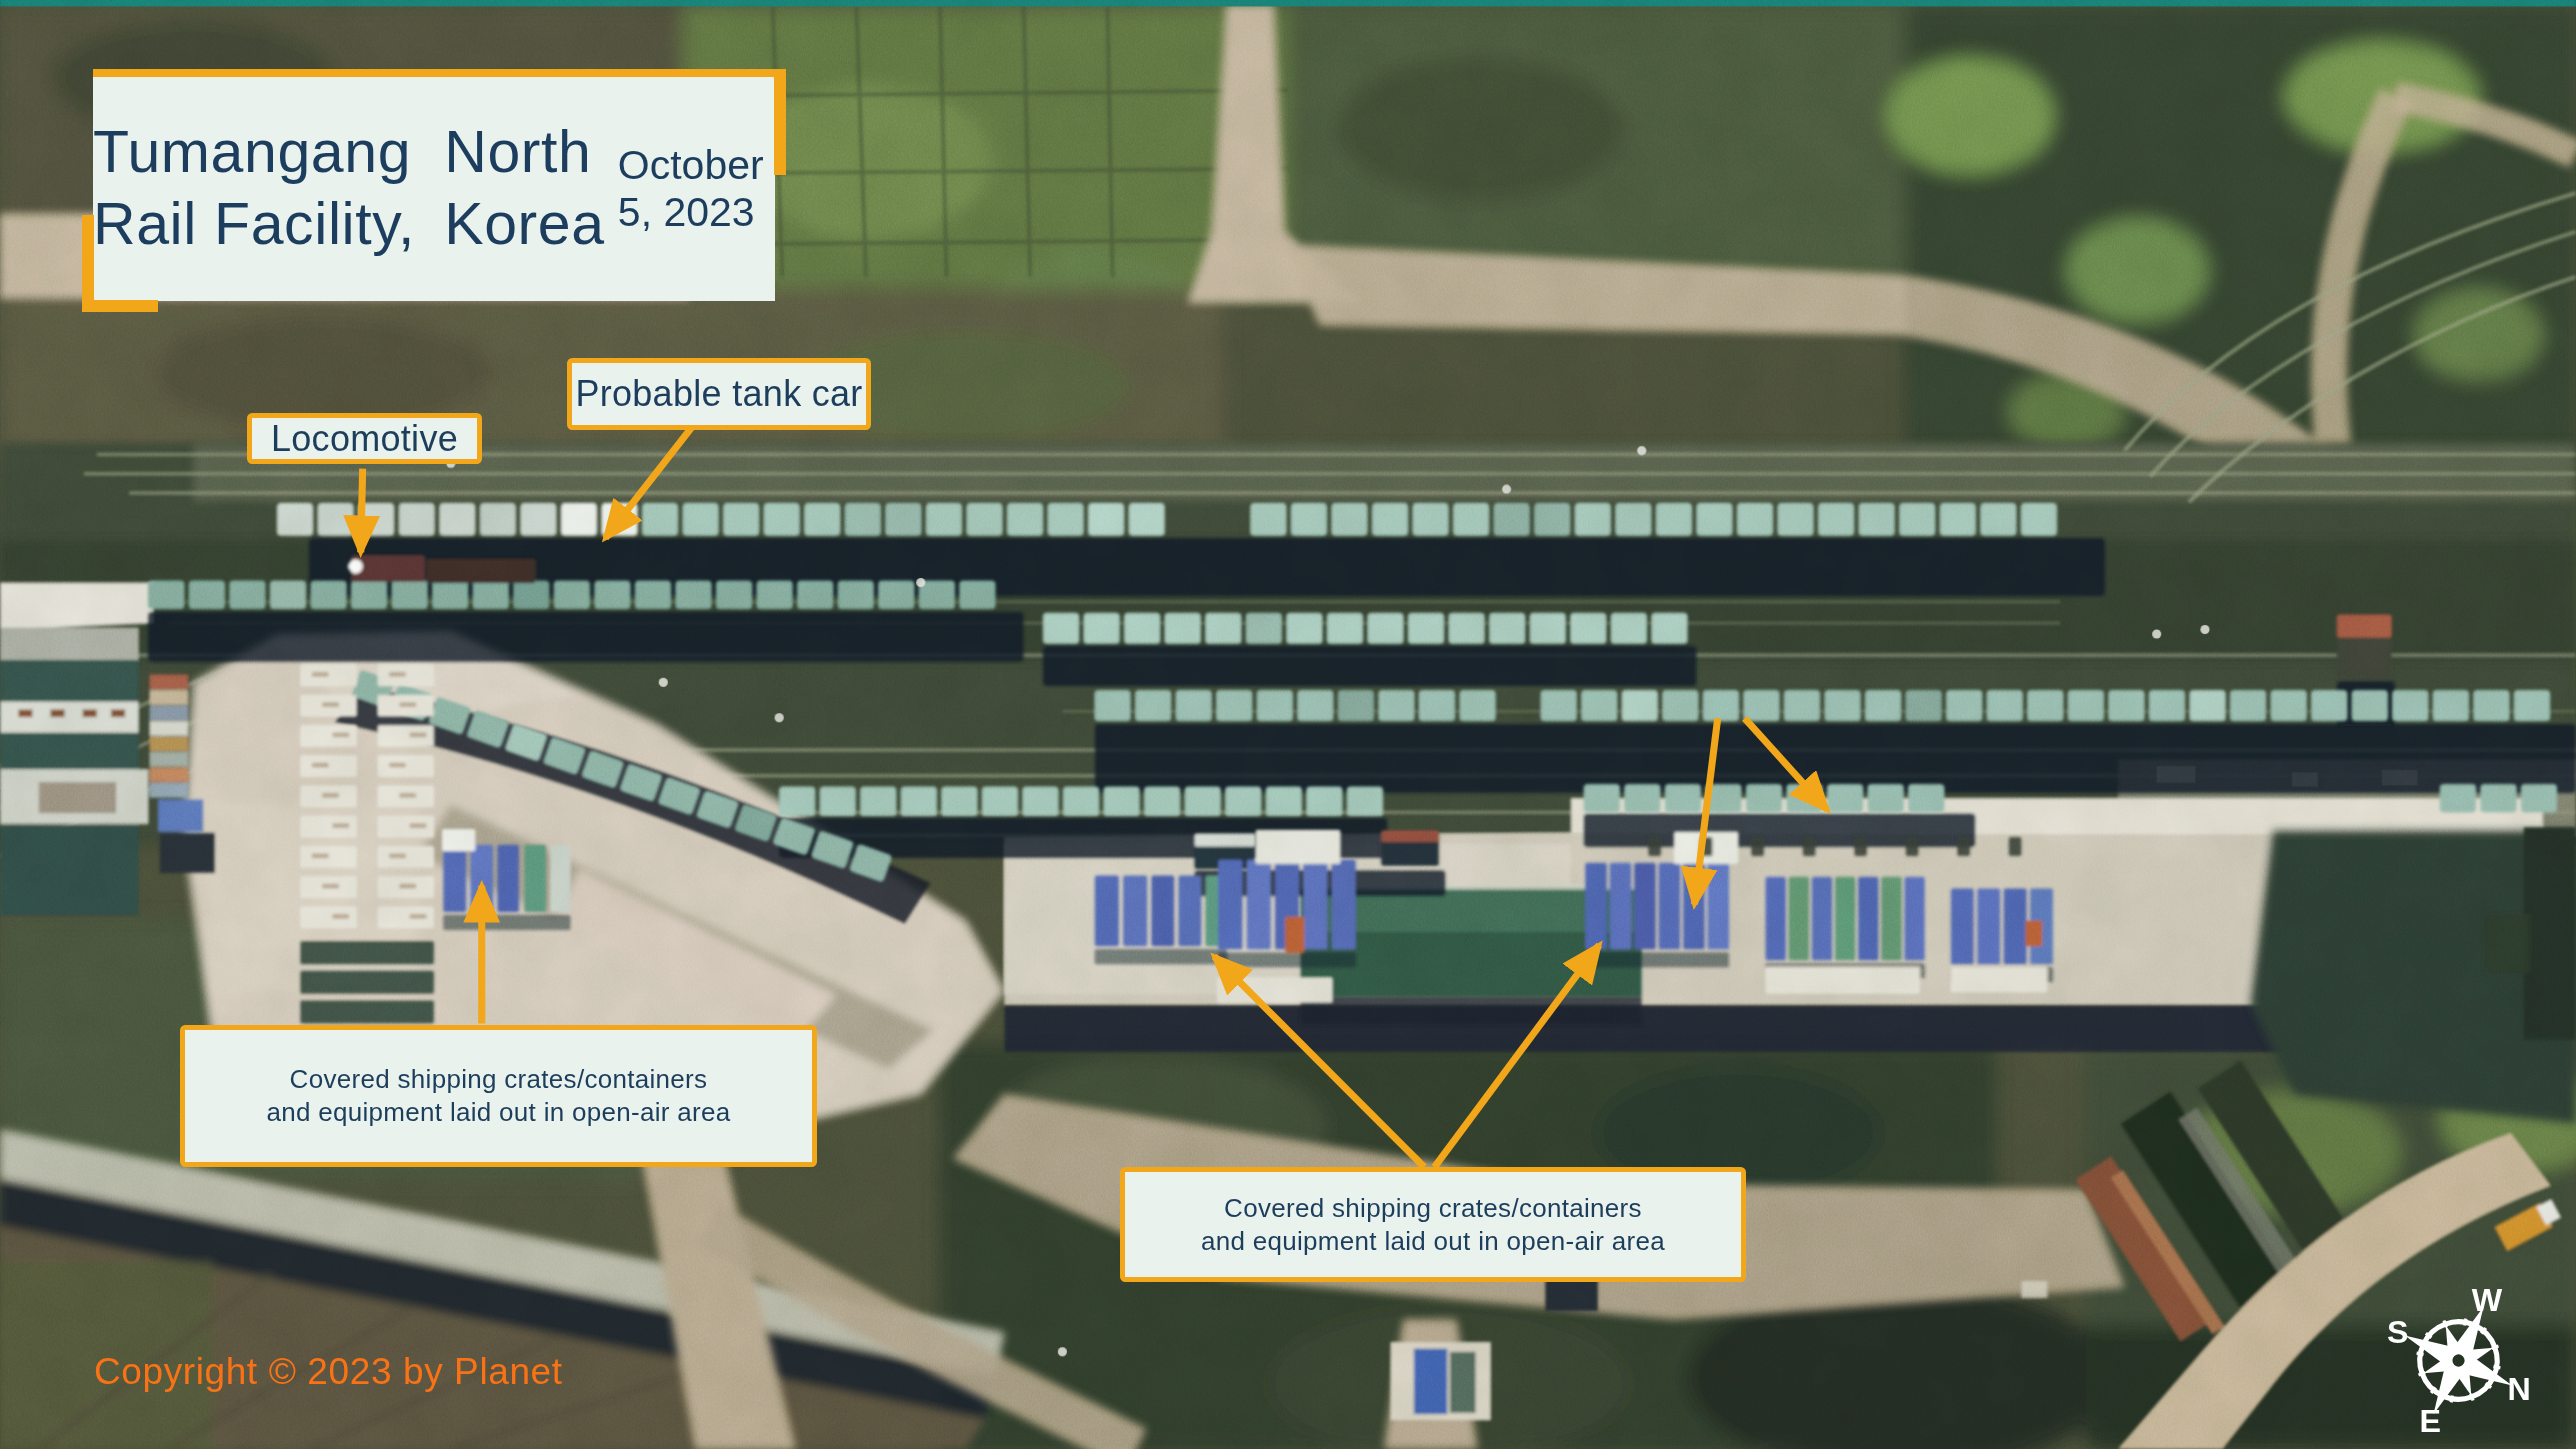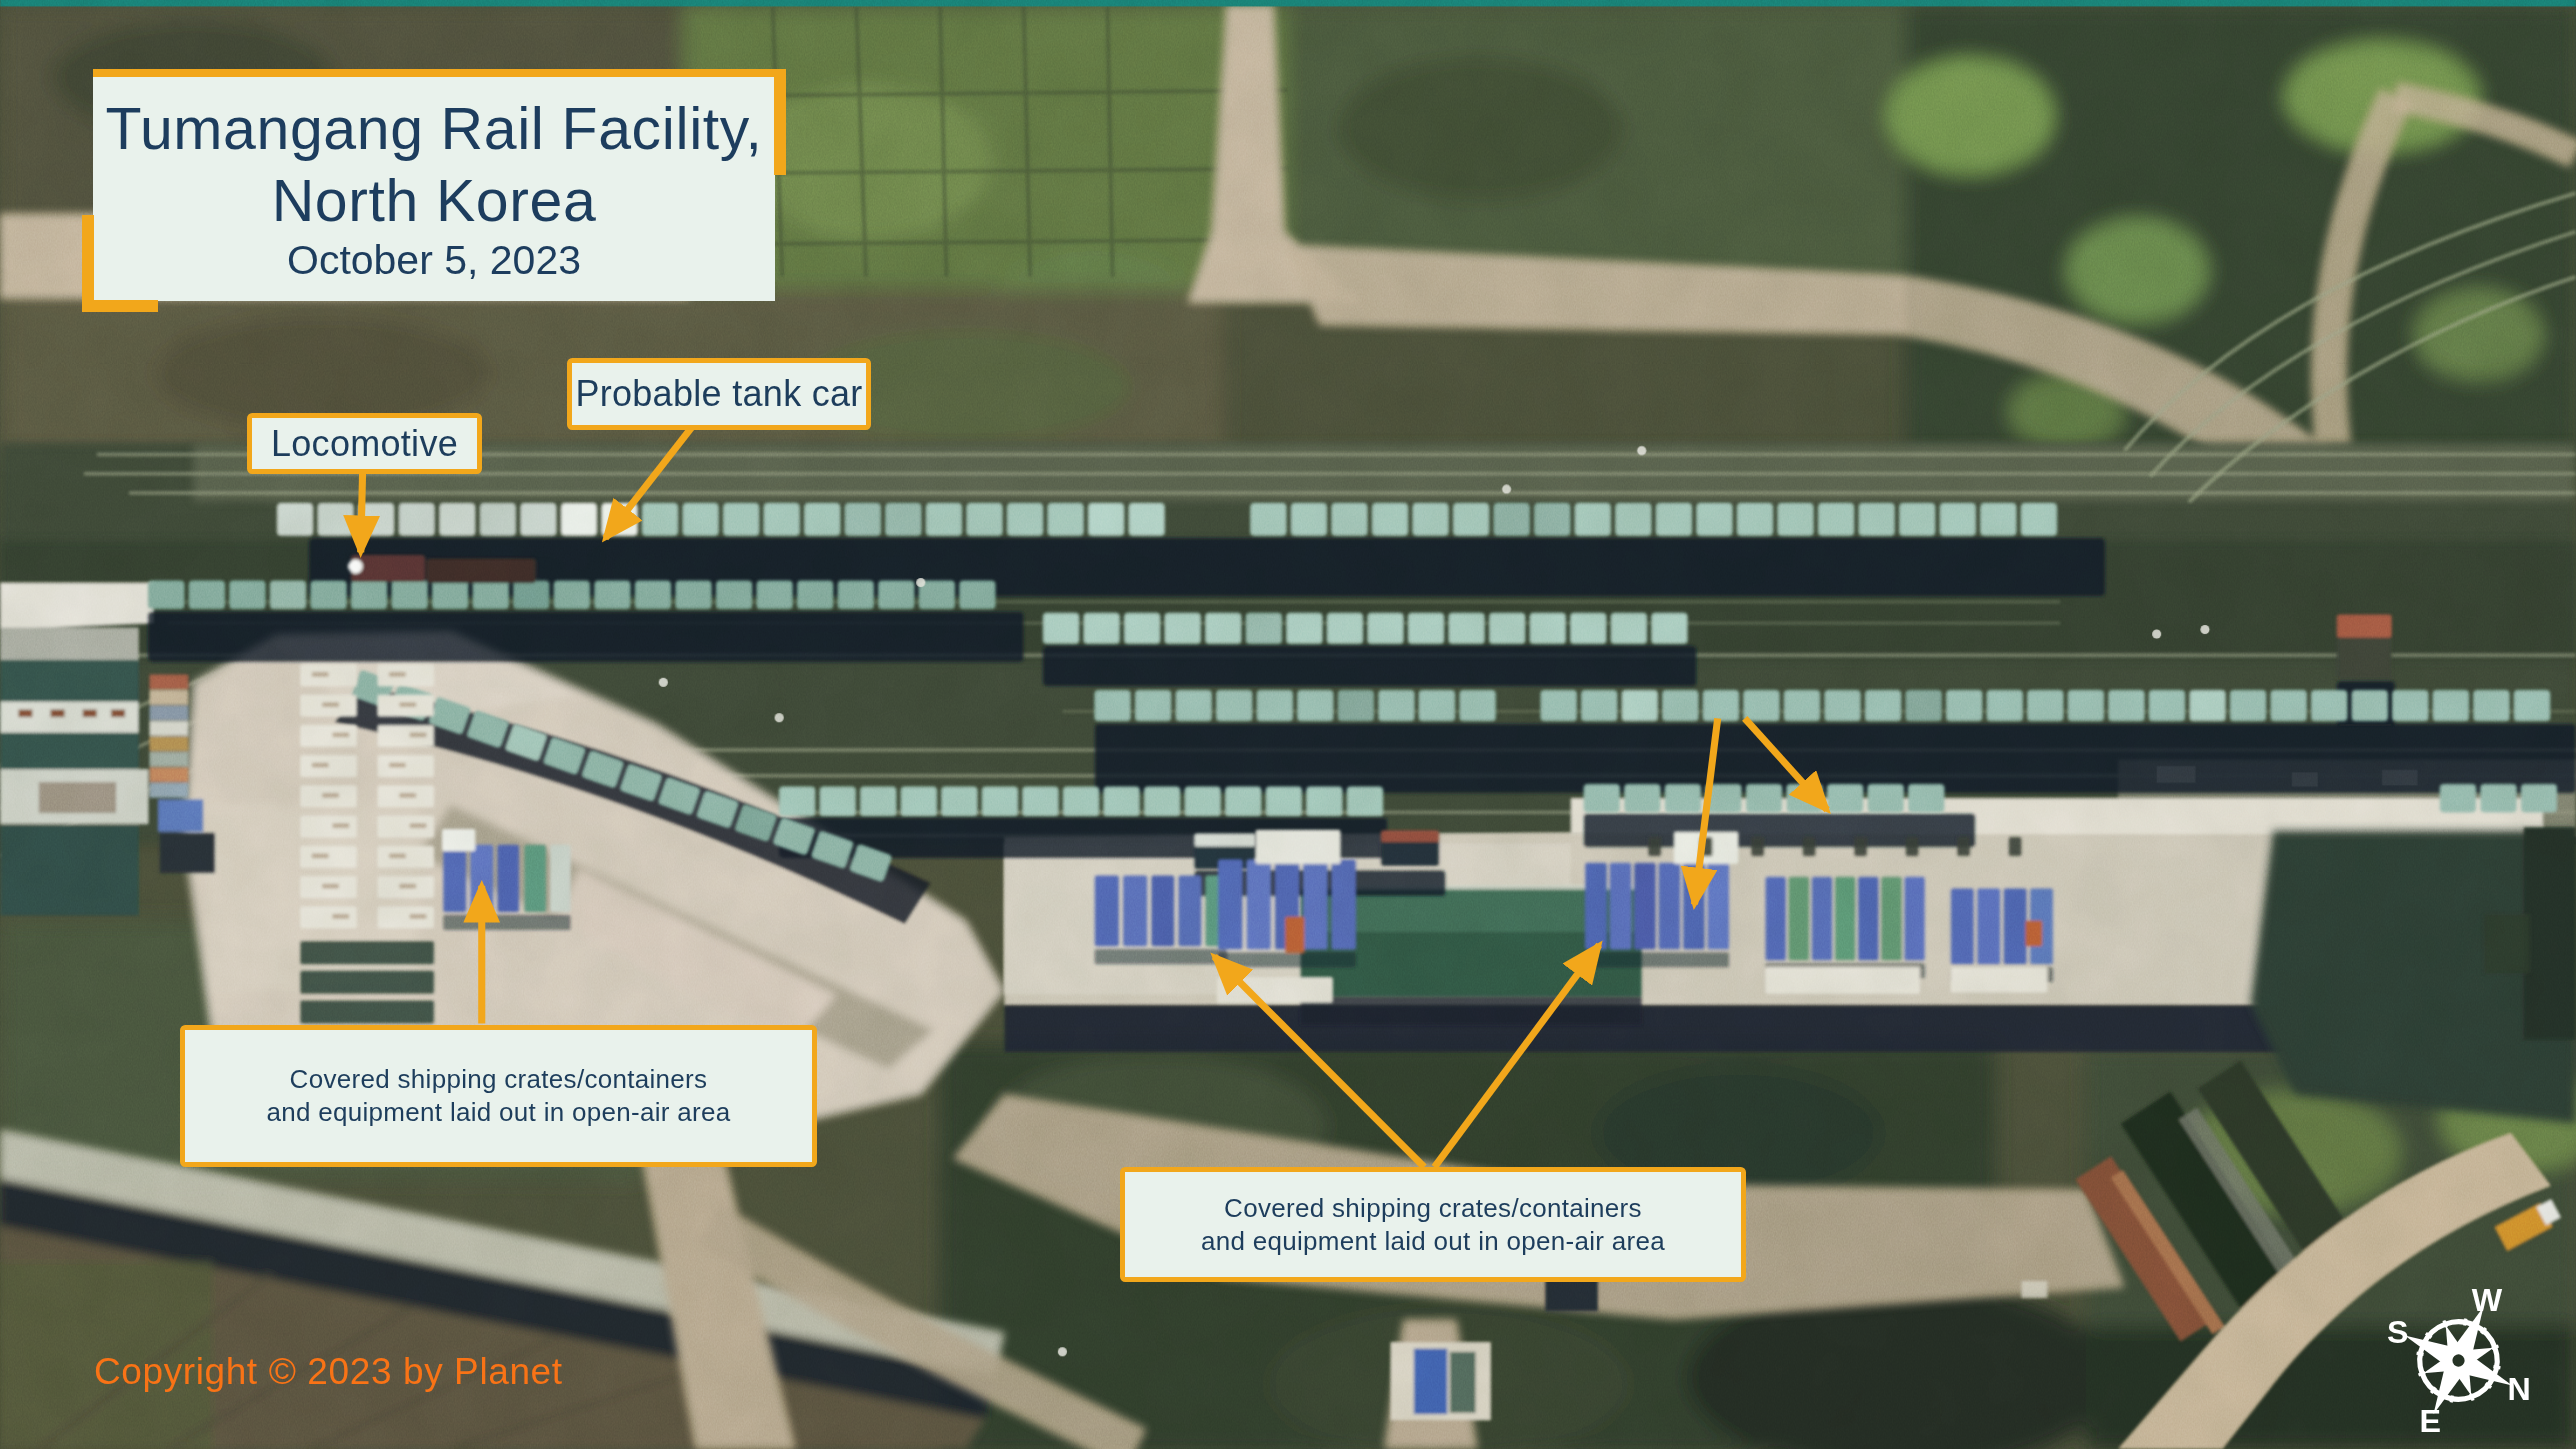--- a/index.html
+++ b/index.html
@@ -14,21 +14,21 @@
     color:#1D3D5C;display:flex;flex-direction:column;align-items:center;justify-content:center;
     text-align:center;font-size:36px;line-height:1.26;letter-spacing:0.3px;padding:3.9px 11.6px;
   }
   .callout .l{display:block;white-space:nowrap}
   .callout.small-text{font-size:26px}
 
   
   .title-card{
     position:absolute;left:93px;top:69px;width:682px;height:232px;background:#E9F2EC;
     border-top:8.4px solid #F2A71B;color:#1D3D5E;
-    display:flex;flex-direction:column;align-items:center;justify-content:center;
+    display:flex;flex-direction:row;align-items:center;justify-content:center;
   }
   .title-card .t{font-size:59px;line-height:1.22;letter-spacing:0.6px;font-weight:400}
   .title-card .d{font-size:41px;}
   .tc-tr{position:absolute;top:-8.4px;right:-11px;width:12.2px;height:106px;background:#F2A71B}
   .tc-blv{position:absolute;bottom:-11px;left:-11px;width:12.2px;height:97px;background:#F2A71B}
   .tc-blh{position:absolute;bottom:-11px;left:-11px;width:76px;height:12.2px;background:#F2A71B}
 
   #copyright{position:absolute;left:94px;top:1351px;color:#f97316;font-size:37px;letter-spacing:0.6px}
 
   
@@ -568,21 +568,21 @@
     <i class="tc-blh"></i>
     <div class="t">Tumangang Rail Facility,</div>
     <div class="t">North Korea</div>
     <div class="d">October 5, 2023</div>
   </div>
 
   <div class="callout" style="left:567px;top:358px;width:304px;height:72px">
     <span class="l">Probable tank car</span>
   </div>
 
-  <div class="callout" style="left:247px;top:413px;width:235px;height:61px">
+  <div class="callout" style="left:247px;top:413px;width:235px;height:51px">
     <span class="l">Locomotive</span>
   </div>
 
 
 
   <div class="callout small-text" style="left:180px;top:1025px;width:637px;height:142px">
     <span class="l">Covered shipping crates/containers</span>
     <span class="l">and equipment laid out in open-air area</span>
   </div>
 

